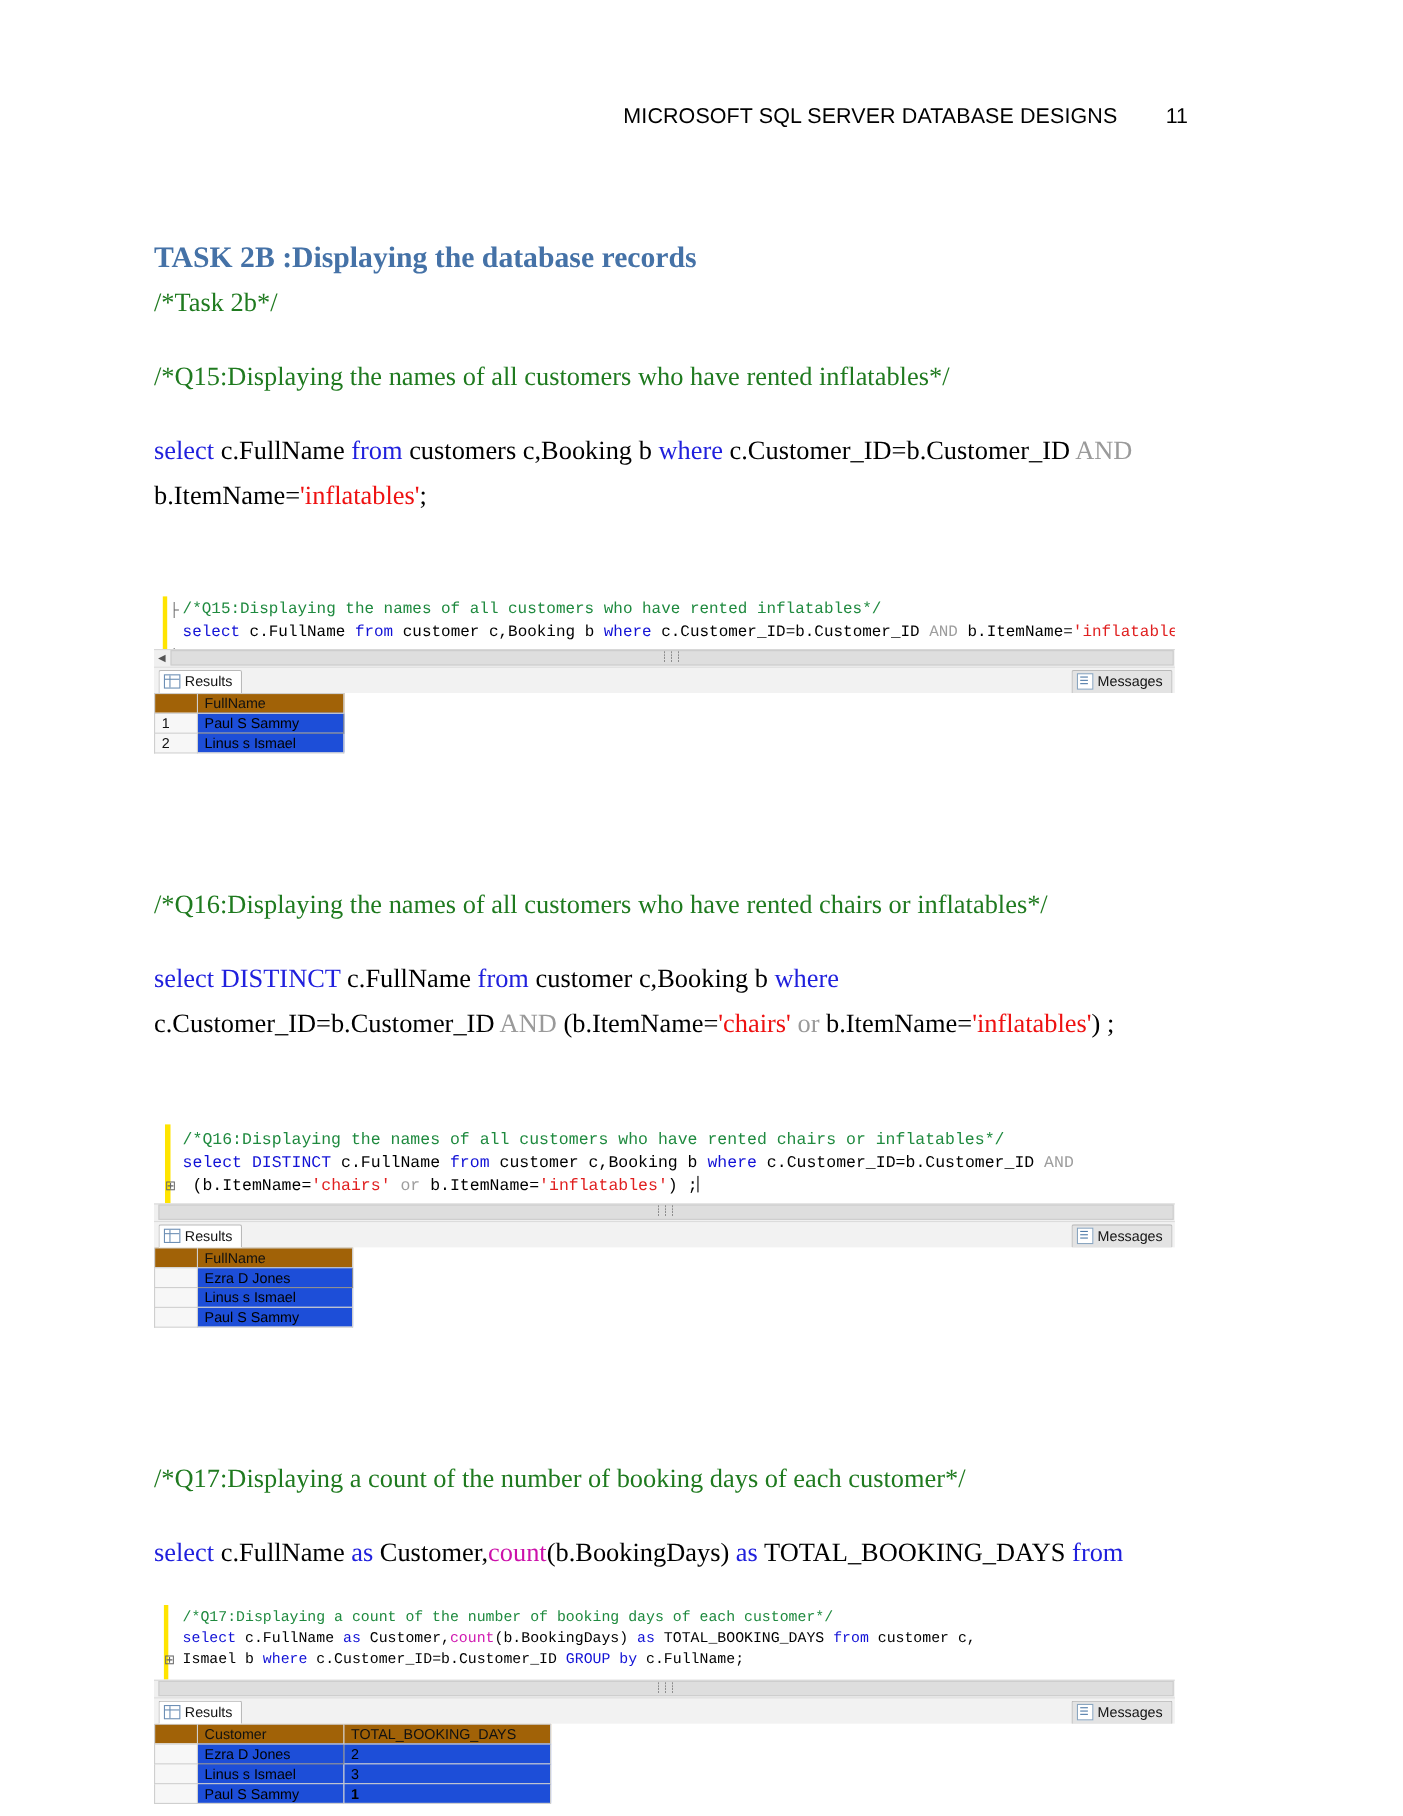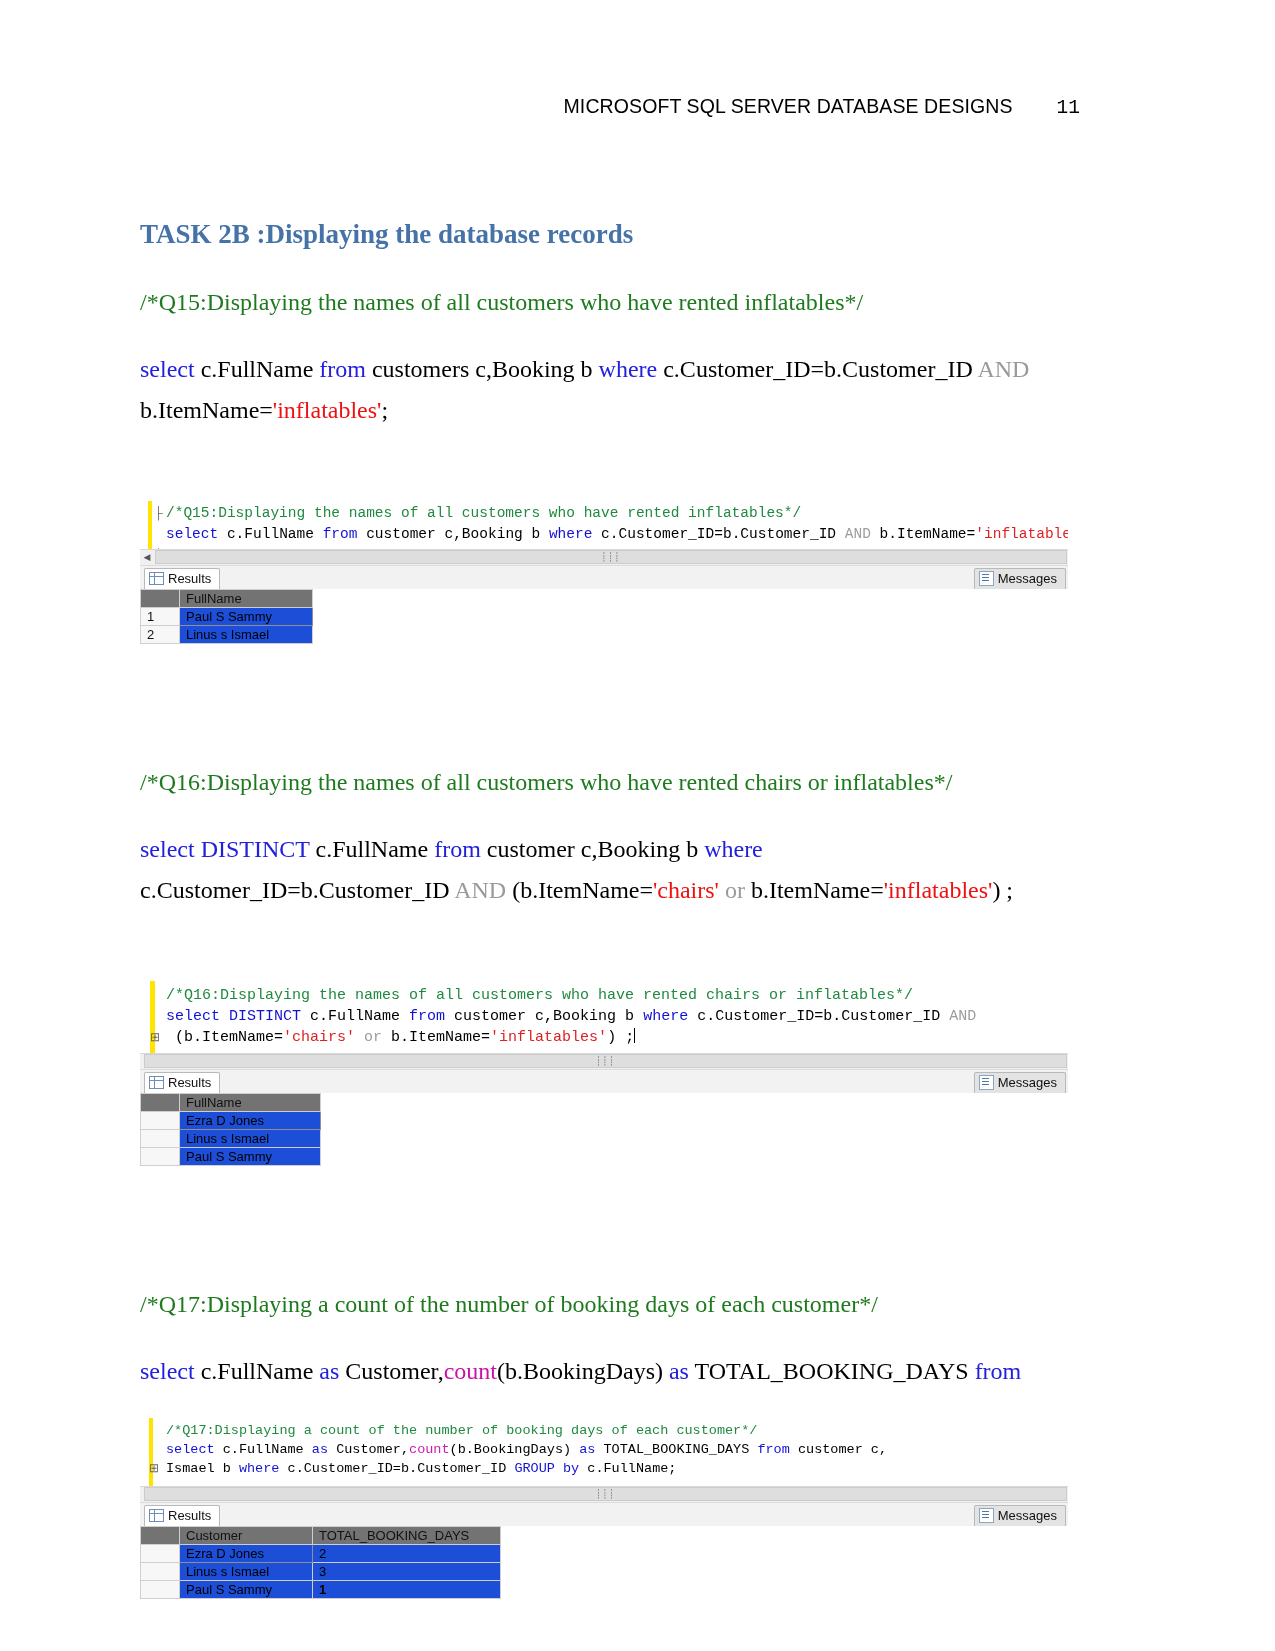--- a/index.html
+++ b/index.html
@@ -17,21 +17,21 @@
   .doc-header {
     position:absolute; top:95px; left:0; width:1275px;
     text-align:right; padding-right:195px;
     box-sizing:border-box;
   }
   .doc-header .hdr-title {
     font-family:"Liberation Sans", sans-serif;
     font-size:19.5px; letter-spacing:0.1px; color:#000;
   }
   .doc-header .hdr-page {
-    font-family:Liberation Mono, monospace;
+    font-family:Liberation Sans, sans-serif;
     font-size:19.5px; margin-left:40px;
   }
 
   
   .content { position:absolute; left:140px; top:170px; width:930px;margin-top:48px; }
 
   h1.task-title {
     font-family:"Liberation Serif", serif;
     font-weight:bold; font-size:27px; color:#4572a7;
     margin:0 0 4px 0; line-height:1.25;
@@ -151,21 +151,21 @@
     box-shadow:0 3px 0 #4f7aa8, 0 6px 0 #4f7aa8;
   }
 
   
   .rgrid { border-collapse:collapse; font-family:"Liberation Sans", sans-serif; font-size:13px; }
   .rgrid td, .rgrid th {
     border:1px solid #cfcfcf; padding:1px 6px;
     font-weight:normal; text-align:left; background:#1d4ed8;
     white-space:nowrap;
   }
-  .rgrid th { background:#737373; color:#111; }
+  .rgrid th { background:#a16207; color:#111; }
   .rgrid td.rownum {
     background:#f7f7f7; color:#111; text-align:left;
     min-width:26px;
   }
   .rgrid td.selcell { border:1px solid #8f8f8f; }
   .rgrid td.boldval { font-weight:bold; }
 </style>
 </head>
 <body>
 
@@ -173,20 +173,21 @@
 
   <div class="doc-header">
     <span class="hdr-title">MICROSOFT SQL SERVER DATABASE DESIGNS</span>
     <span class="hdr-page">11</span>
   </div>
 
   <div class="content">
 
     <h1 class="task-title">TASK 2B :Displaying the database records</h1>
 
+    <p class="para"><span class="cm">/*Task 2b*/</span></p>
 
     <div class="spacer-sm"></div>
 
     <p class="para"><span class="cm">/*Q15:Displaying the names of all customers who have rented inflatables*/</span></p>
 
     <div class="spacer-sm"></div>
 
     <p class="para"><span class="kw">select</span><span class="pl"> c.FullName </span><span class="kw">from</span><span class="pl"> customers c,Booking b </span><span class="kw">where</span><span class="pl"> c.Customer_ID=b.Customer_ID </span><span class="gray">AND</span></p>
 
     <p class="para"><span class="pl">b.ItemName=</span><span class="str">'inflatables'</span><span class="pl">;</span></p>

